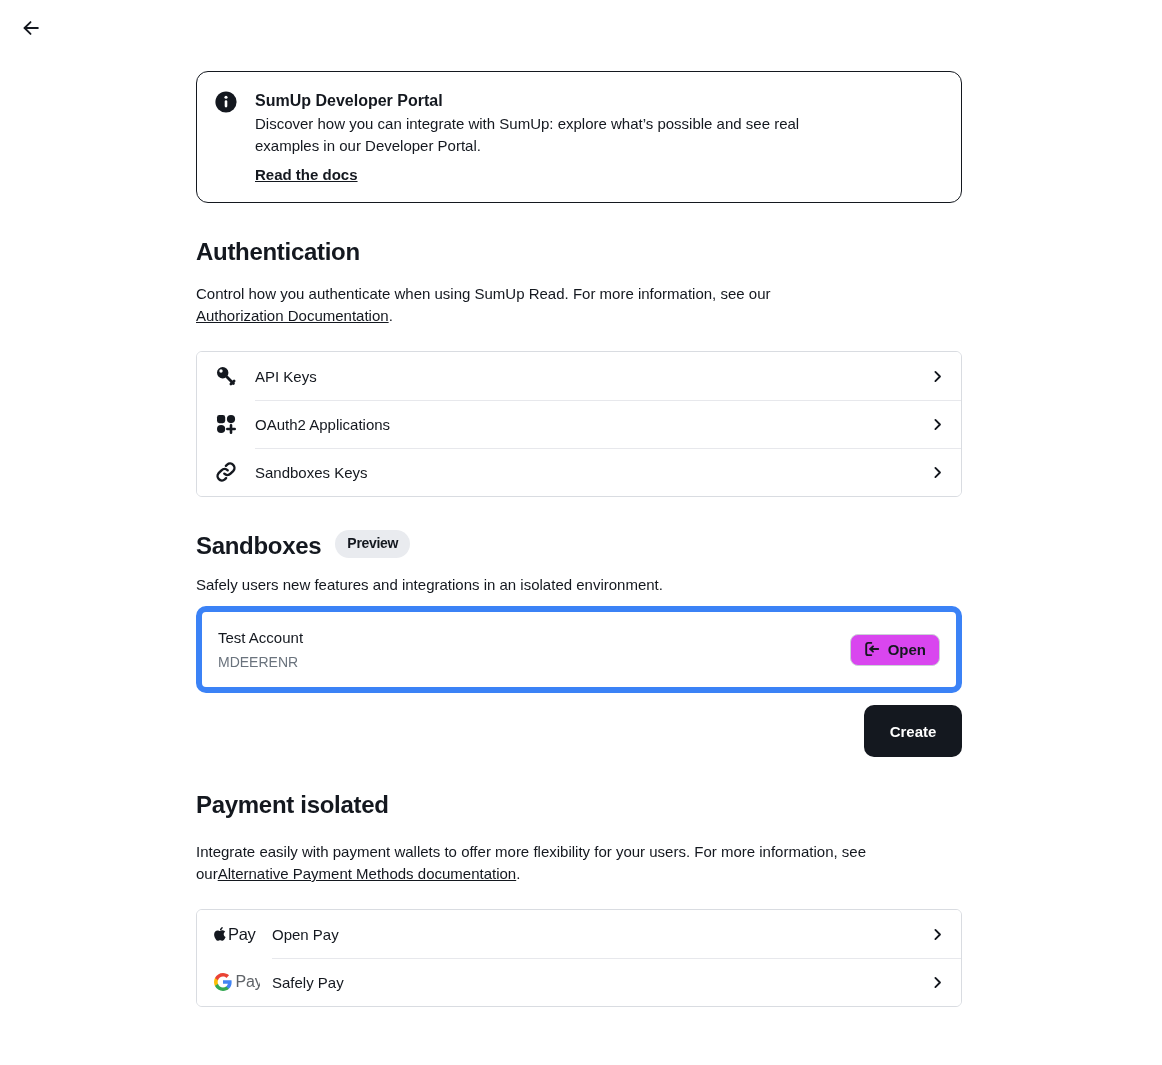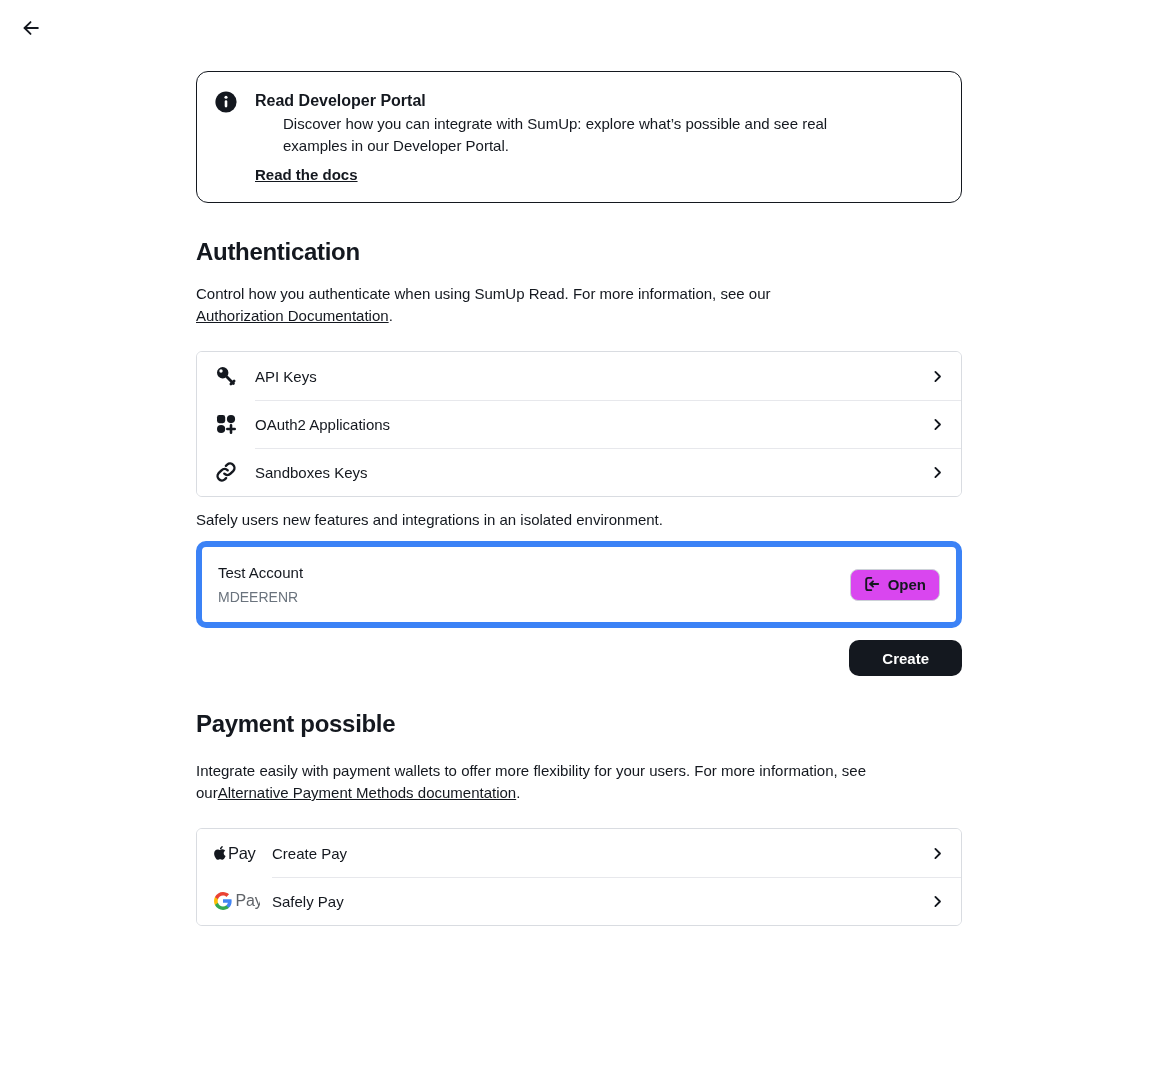--- a/index.html
+++ b/index.html
@@ -19,21 +19,21 @@
   .page-title { font-size: 23px; font-weight: 700; letter-spacing: -0.2px; color: #14181f; }
 
   
   .content { width: 766px; margin-left: 196px; padding-top: 29px; }
 
   
   .info-banner { border: 1px solid #14181f; border-radius: 12px; padding: 16px 16px 18px 17px;
                  display: flex; gap: 17px; align-items: flex-start; }
   .info-text { padding-top: 1px; }
   .info-title { font-size: 16px; font-weight: 700; line-height: 23px; }
-  .info-body { font-size: 15px; line-height: 22px; max-width: 600px; margin-top: 1px; margin-left: 28px; }
+  .info-body { font-size: 15px; line-height: 22px; max-width: 600px; margin-top: 1px; }
   .info-link { display: inline-block; margin-top: 9px; font-size: 15px; font-weight: 700;
                color: #14181f; text-decoration: underline; cursor: pointer; }
 
   
   .section-heading { font-size: 24px; font-weight: 700; letter-spacing: -0.3px; margin-top: 33px; line-height: 32px; }
   .section-desc { font-size: 15px; line-height: 22px; margin-top: 15px; }
   .section-desc a { color: #14181f; text-decoration: underline; cursor: pointer; }
   .nowrap { white-space: nowrap; }
 
   
@@ -55,21 +55,21 @@
            vertical-align: middle; margin-left: 14px; transform: translateY(-4px); }
   .sandbox-card { border: 6px solid #3b82f6; border-radius: 10px; margin-top: 10px;
                   padding: 15px 16px; display: flex; align-items: center; justify-content: space-between; }
   .acct-name { font-size: 15px; line-height: 22px; color: #14181f; }
   .acct-code { font-size: 14px; line-height: 20px; color: #6a737d; margin-top: 3px; }
   .open-btn { display: inline-flex; align-items: center; gap: 8px; background: #d946ef;
               border: 1px solid #ccd1d7; border-radius: 8px; padding: 6px 13px 7px;
               font-family: inherit; font-size: 15px; font-weight: 700; color: #14181f; cursor: pointer; }
   .create-row { display: flex; justify-content: flex-end; margin-top: 12px; }
   .create-btn { background: #14181f; color: #ffffff; border: none; border-radius: 10px;
-                min-width: 98px; height: 36px; padding: 0 33px; font-family: inherit;
+                min-width: 98px; height: 52px; padding: 0 18px; font-family: inherit;
                 font-size: 15px; font-weight: 700; cursor: pointer; }
 </style>
 </head>
 <body>
 
 <div class="header">
   <button class="back-btn">
     <span style="display:flex">
       <svg width="22" height="22" viewBox="0 0 24 24" fill="none" stroke="#14181f" stroke-width="2" stroke-linecap="round" stroke-linejoin="round">
         <path d="M19.5 12H5"></path>
@@ -83,21 +83,21 @@
 
   <div class="info-banner">
     <span style="display:flex; flex:none; padding-top:2px;">
       <svg width="24" height="24" viewBox="0 0 24 24">
         <circle cx="12" cy="12" r="10.6" fill="#14181f"></circle>
         <circle cx="12" cy="7.3" r="1.55" fill="#ffffff"></circle>
         <rect x="10.7" y="10.2" width="2.6" height="7.2" rx="1.3" fill="#ffffff"></rect>
       </svg>
     </span>
     <div class="info-text">
-      <div class="info-title">Read Developer Portal</div>
+      <div class="info-title">SumUp Developer Portal</div>
       <div class="info-body">Discover how you can integrate with SumUp: explore what’s possible and see real examples in our Developer Portal.</div>
       <a class="info-link">Read the docs</a>
     </div>
   </div>
 
   <h2 class="section-heading">Authentication</h2>
   <p class="section-desc"><span>Control how you authenticate when using SumUp Read. For more information, see our </span><a class="nowrap">Authorization Documentation</a><span>.</span></p>
 
   <div class="card">
     <div class="row">
@@ -141,20 +141,21 @@
       </span>
       <span class="row-label">Sandboxes Keys</span>
       <span class="chevron">
         <svg width="17" height="17" viewBox="0 0 24 24" fill="none" stroke="#14181f" stroke-width="2.6" stroke-linecap="round" stroke-linejoin="round">
             <path d="M9 5.5 15.5 12 9 18.5"></path>
           </svg>
       </span>
     </div>
   </div>
 
+  <h2 class="section-heading"><span>Sandboxes</span><span class="badge">Preview</span></h2>
   <p class="section-desc" style="margin-top:12px">Safely users new features and integrations in an isolated environment.</p>
 
   <div class="sandbox-card">
     <div>
       <div class="acct-name">Test Account</div>
       <div class="acct-code">MDEERENR</div>
     </div>
     <button class="open-btn">
       <span style="display:flex">
         <svg width="16" height="16" viewBox="0 0 16 16" fill="none" stroke="#14181f" stroke-width="1.9" stroke-linecap="round" stroke-linejoin="round">
@@ -164,34 +165,34 @@
         </svg>
       </span>
       <span>Open</span>
     </button>
   </div>
 
   <div class="create-row">
     <button class="create-btn">Create</button>
   </div>
 
-  <h2 class="section-heading" style="margin-top:32px">Payment possible</h2>
+  <h2 class="section-heading" style="margin-top:32px">Payment isolated</h2>
   <p class="section-desc" style="margin-top:20px"><span>Integrate easily with payment wallets to offer more flexibility for your users. For more information, see our</span><a class="nowrap">Alternative Payment Methods documentation</a><span>.</span></p>
 
   <div class="card">
     <div class="row wallet">
       <span class="logo-slot">
         <svg width="44" height="20" viewBox="0 0 44 20">
           <g transform="translate(0,2.1) scale(0.0305)" fill="#14181f">
             <path d="M318.7 268.7c-.2-36.7 16.4-64.4 50-84.8-18.8-26.9-47.2-41.7-84.7-44.6-35.5-2.8-74.3 20.7-88.5 20.7-15 0-49.4-19.7-76.4-19.7C63.3 141.2 4 184.8 4 273.5q0 39.3 14.4 81.2c12.8 36.7 59 126.7 107.2 125.2 25.2-.6 43-17.9 75.8-17.9 31.8 0 48.3 17.9 76.4 17.9 48.6-.7 90.4-82.5 102.6-119.3-65.2-30.7-61.7-90-61.7-91.9zm-56.6-164.2c27.3-32.4 24.8-61.9 24-72.5-24.1 1.4-52 16.4-67.9 34.9-17.5 19.8-27.8 44.3-25.6 71.9 26.1 2 49.9-11.4 69.5-34.3z"></path>
           </g>
           <text x="14" y="15.6" font-size="16.5" font-weight="500" fill="#14181f" font-family="Liberation Sans, sans-serif" letter-spacing="-0.3">Pay</text>
         </svg>
       </span>
-      <span class="row-label">Create Pay</span>
+      <span class="row-label">Open Pay</span>
       <span class="chevron">
         <svg width="17" height="17" viewBox="0 0 24 24" fill="none" stroke="#14181f" stroke-width="2.6" stroke-linecap="round" stroke-linejoin="round">
             <path d="M9 5.5 15.5 12 9 18.5"></path>
           </svg>
       </span>
     </div>
     <div class="row wallet divided">
       <span class="logo-slot">
         <svg width="46" height="20" viewBox="0 0 46 20">
           <g transform="translate(0,1)">

